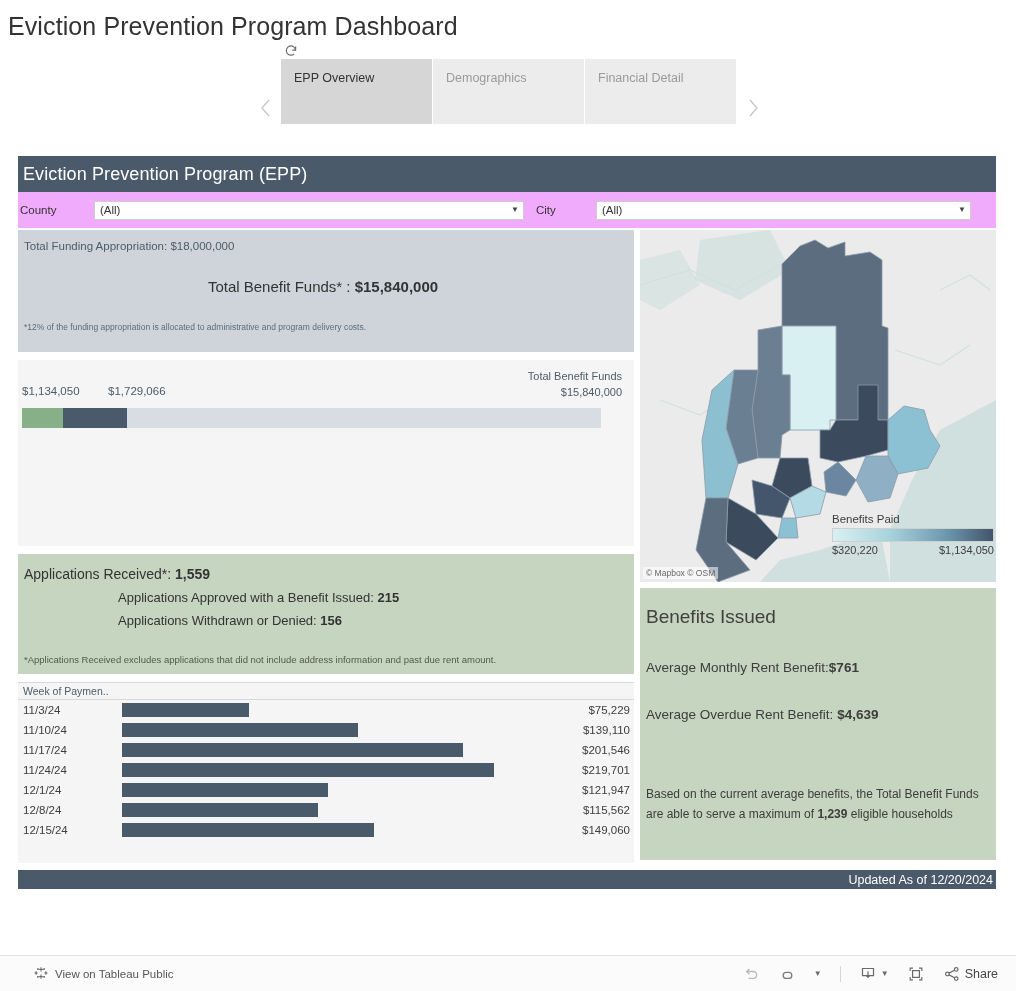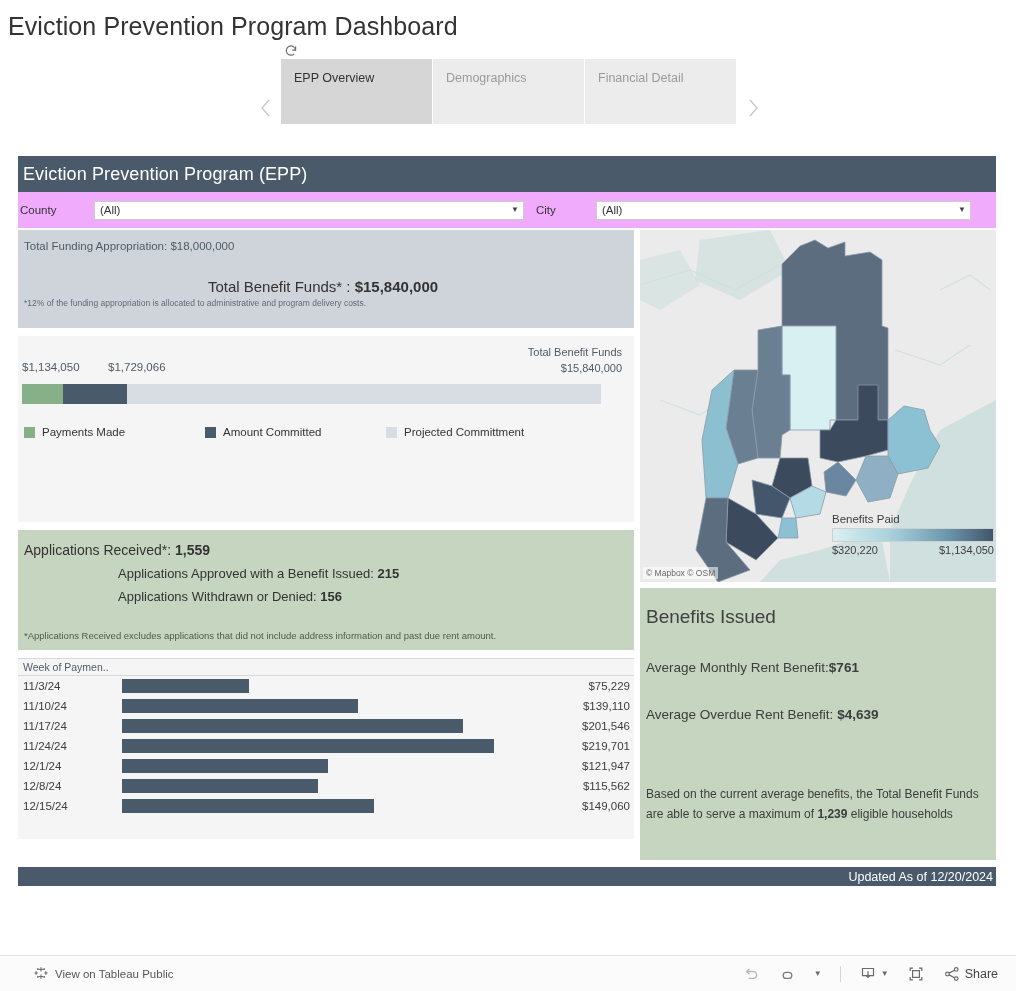--- a/index.html
+++ b/index.html
@@ -112,21 +112,21 @@
     display: flex;
     gap: 6px;
     margin-top: 2px;
   }
   .col-left  { width: 616px; }
   .col-right { width: 356px; }
 
   
   .funding {
     background: #ced4da;
-    height: 98px;
+    height: 122px;
     padding: 10px 12px 12px 6px;
     position: relative;
   }
   .funding-appropriation {
     font-size: 11.5px;
     color: #4f5b66;
   }
   .funding-benefit {
     text-align: center;
     font-size: 15px;
@@ -454,34 +454,20 @@
           <div>Total Benefit Funds</div>
           <div>$15,840,000</div>
         </div>
         <div class="stack-left-labels">
           <span class="lbl-paid">$1,134,050</span><span>$1,729,066</span>
         </div>
         <div class="stackbar">
           <div class="seg-green" style="width: 41.453px;"></div>
           <div class="seg-dark" style="width: 63.2026px;"></div>
           <div class="seg-light"></div>
-        </div>
-        <div class="legend">
-          <div class="legend-item i1">
-            <span class="legend-swatch" style="background:#87b088"></span>
-            <span>Payments Made</span>
-          </div>
-          <div class="legend-item i2">
-            <span class="legend-swatch" style="background:#495a6b"></span>
-            <span>Amount Committed</span>
-          </div>
-          <div class="legend-item">
-            <span class="legend-swatch" style="background:#d8dce3"></span>
-            <span>Projected Committment</span>
-          </div>
         </div>
       </div>
 
       <div class="apps">
         <div class="apps-line1">
           <span>Applications Received*: </span><b>1,559</b>
         </div>
         <div class="apps-line2">
           <span>Applications Approved with a Benefit Issued: </span><b>215</b>
         </div>

